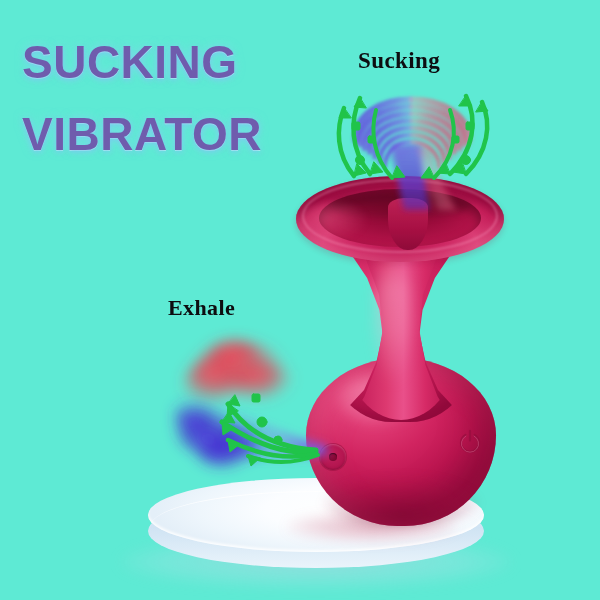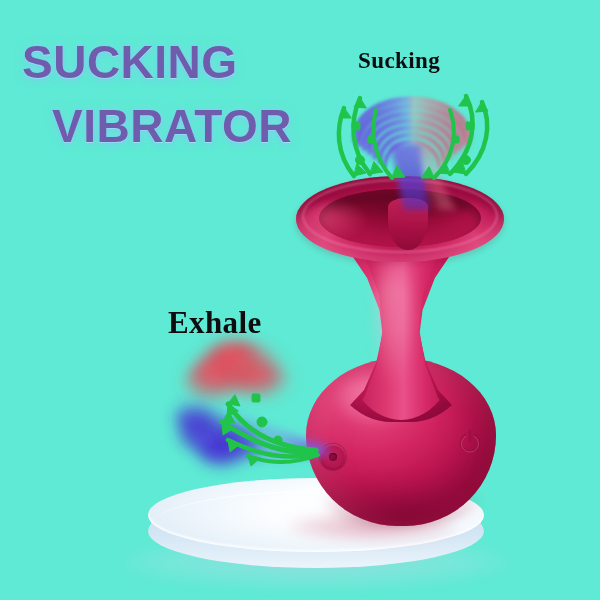--- a/index.html
+++ b/index.html
@@ -35,41 +35,41 @@
     font-size: 46px;
     line-height: 56px;
     letter-spacing: 0.5px;
     color: #6f5cad;
     text-shadow:
         0 2px 5px rgba(120, 200, 240, 0.85),
         0 0 10px rgba(150, 215, 245, 0.55),
         0 1px 0 rgba(255,255,255,0.6);
     white-space: nowrap;
   }
-  .headline-line.second { margin-top: 8px; text-align: center; }
+  .headline-line.second { margin-top: 16px; }
 
   
   .callout {
     position: absolute;
     z-index: 45;
     font-family: "Liberation Serif", serif;
     font-weight: 700;
     color: #0d0d10;
     white-space: nowrap;
     letter-spacing: 0.4px;
   }
   #label-sucking {
     left: 358px;
     top: 48px;
     font-size: 23px;
   }
   #label-exhale {
     left: 168px;
-    top: 305px;
-    font-size: 31px;
+    top: 295px;
+    font-size: 22px;
   }
 
   
   #pedestal {
     position: absolute;
     z-index: 5;
     left: 148px;
     top: 478px;
     width: 336px;
     height: 106px;

